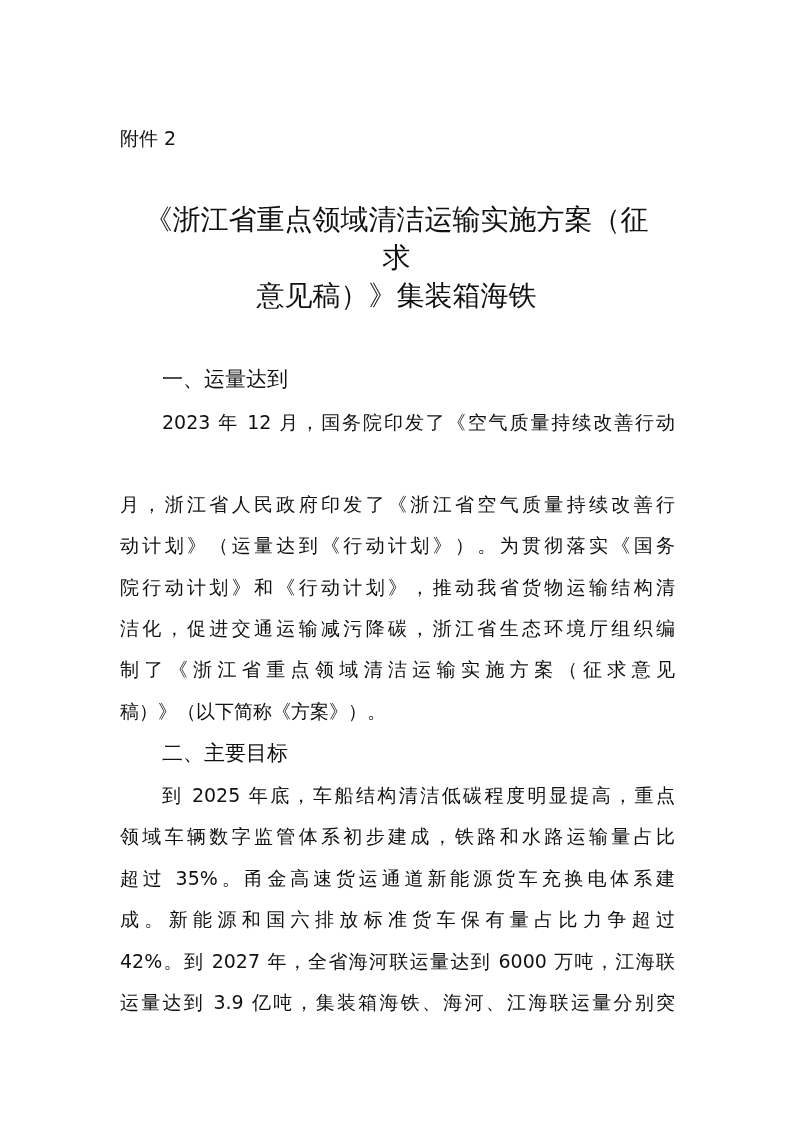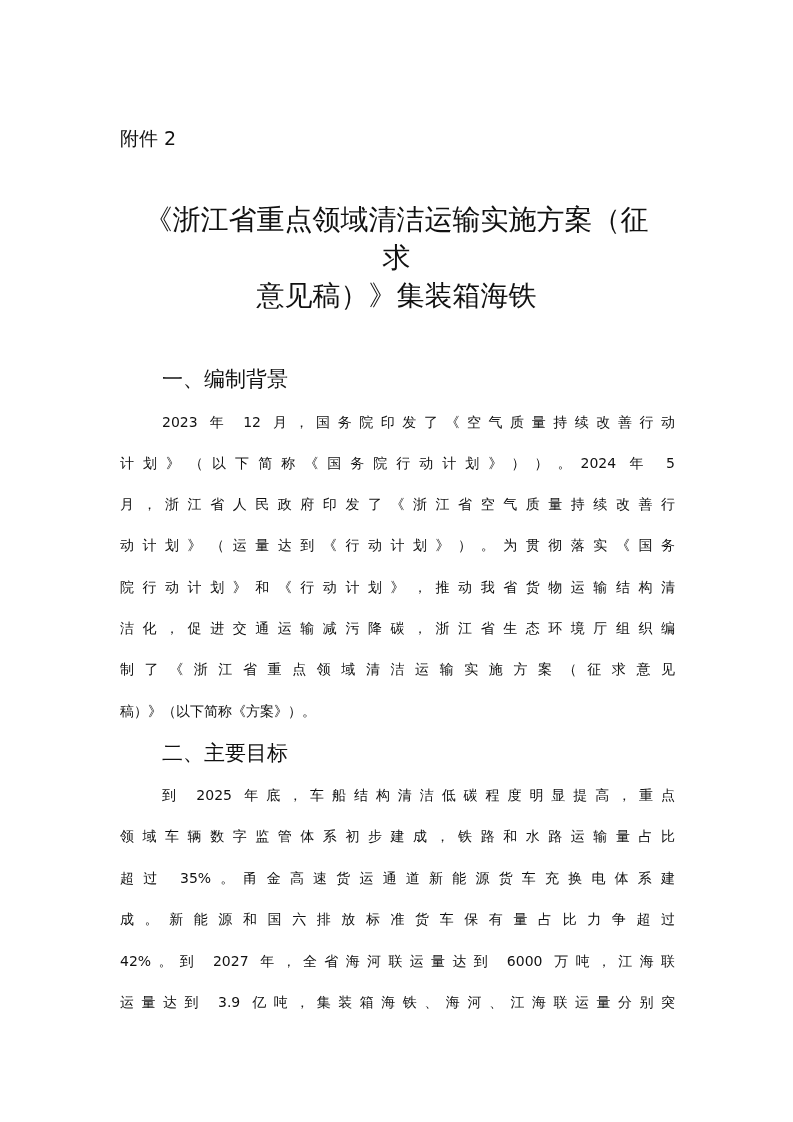--- a/index.html
+++ b/index.html
@@ -5,40 +5,39 @@
   html, body { margin: 0; padding: 0; background: #ffffff; }
   body { width: 793px; height: 1122px; position: relative; overflow: hidden;
          font-family: "DejaVu Sans", "Liberation Sans", sans-serif; color: #111111; }
   .page { position: absolute; left: 0; top: 12px; width: 793px; height: 1122px; background: #fff; }
   .attach { position: absolute; left: 120px; top: 113px; font-size: 19px; line-height: 26px; }
   .title-line { position: absolute; left: 0; width: 793px; text-align: center;
                 font-size: 28px; line-height: 36px; letter-spacing: 0px; }
   .t1 { top: 190px; }
   .t2 { top: 228px; }
   .t3 { top: 266px; }
-  .line { position: absolute; left: 120px; width: 555px; font-size: 14px; line-height: 30px;
+  .line { position: absolute; left: 120px; width: 555px; font-size: 19px; line-height: 30px;
           white-space: nowrap; text-align: justify; text-align-last: justify; }
   .line.last { text-align-last: left; }
   .heading { position: absolute; left: 162px; font-size: 21px; line-height: 30px; white-space: nowrap; }
   .indent { left: 162px; width: 513px; }
 </style>
 </head>
 <body>
 
 <div class="page">
   <div class="attach">附件 2</div>
 
   <div class="title-line t1">《浙江省重点领域清洁运输实施方案（征</div>
   <div class="title-line t2">求</div>
   <div class="title-line t3">意见稿）》集装箱海铁</div>
 
-  <div class="heading" style="top:352px">一、编制背景</div>
+  <div class="heading" style="top:352px">一、运量达到</div>
 
   <div class="line indent" style="top:395px">2023 年 12 月，国务院印发了《空气质量持续改善行动</div>
-  <div class="line" style="top:436px">计划》（以下简称《国务院行动计划》））。2024 年 5</div>
   <div class="line" style="top:477px">月，浙江省人民政府印发了《浙江省空气质量持续改善行</div>
   <div class="line" style="top:518px">动计划》（运量达到《行动计划》）。为贯彻落实《国务</div>
   <div class="line" style="top:560px">院行动计划》和《行动计划》，推动我省货物运输结构清</div>
   <div class="line" style="top:601px">洁化，促进交通运输减污降碳，浙江省生态环境厅组织编</div>
   <div class="line" style="top:642px">制了《浙江省重点领域清洁运输实施方案（征求意见</div>
   <div class="line last" style="top:684px">稿）》（以下简称《方案》）。</div>
 
   <div class="heading" style="top:726px">二、主要目标</div>
 
   <div class="line indent" style="top:768px">到 2025 年底，车船结构清洁低碳程度明显提高，重点</div>

